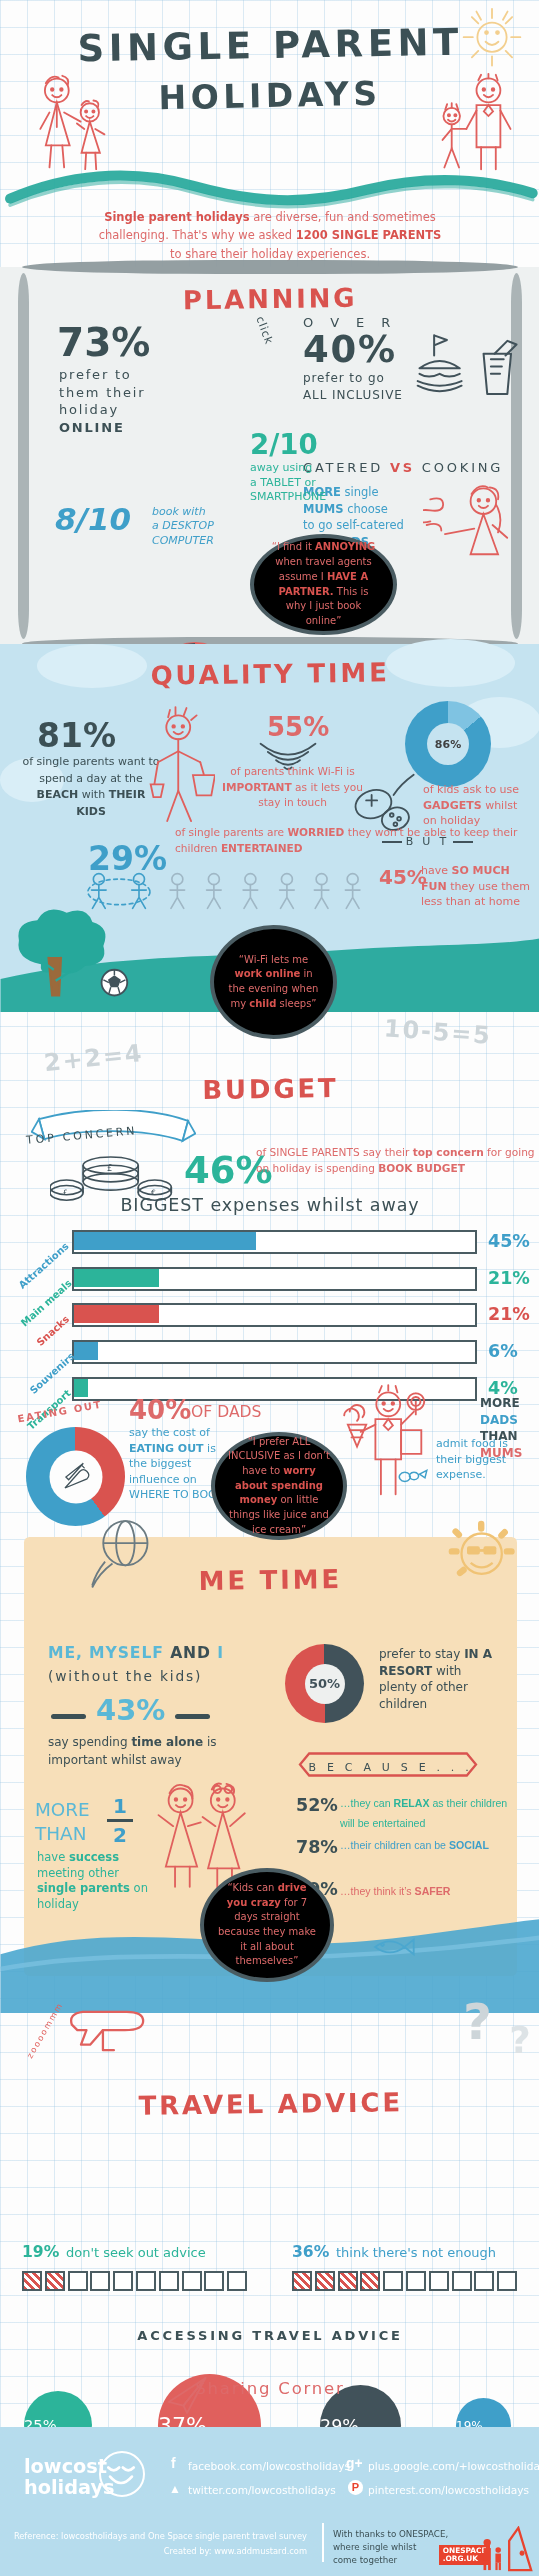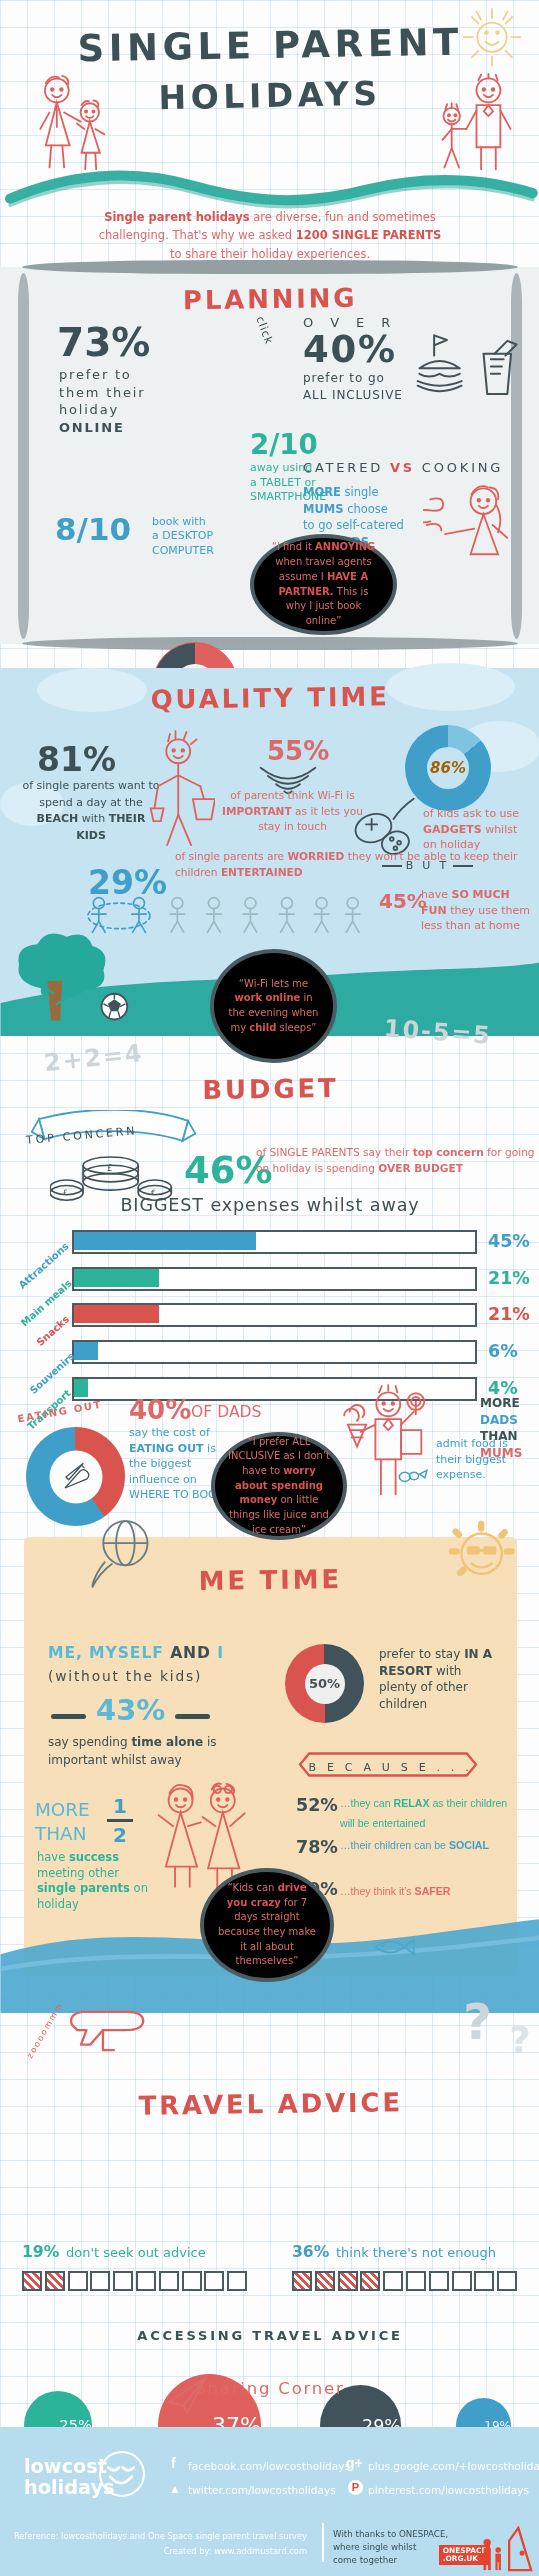--- a/index.html
+++ b/index.html
@@ -92,35 +92,35 @@
   .catered{ position:absolute; left:303px; top:193px; font-size:13px; color:#3c5055;
      letter-spacing:2.8px; font-family:"DejaVu Sans",sans-serif;}
   .catered .vs{ color:#d9534f; font-weight:bold;}
   .mums{ position:absolute; left:303px; top:217px; font-size:11.5px; color:#3f9fc9;
      line-height:16.5px; font-family:"DejaVu Sans",sans-serif;}
   .mums b{ font-weight:bold;}
 
   .ten2{ position:absolute; left:250px; top:161px; }
   .ten2 .n{ font-size:27.6px; color:#2cb49a; font-weight:bold; font-family:"DejaVu Sans",sans-serif;}
   .ten2 .s{ font-size:11px; color:#2cb49a; line-height:14.7px; font-family:"DejaVu Sans",sans-serif;}
-  .eight10{ position:absolute; left:55px; top:244px; }
+  .eight10{ position:absolute; left:55px; top:234px;font-style:italic; }
   .eight10 .n{ font-size:31px; color:#3f9fc9; font-weight:bold; font-family:"DejaVu Sans",sans-serif;}
   .eight10 .s{ position:absolute; left:97px; top:3.7px; width:101px; font-size:11px;
      color:#3f9fc9; line-height:14.7px; font-family:"DejaVu Sans",sans-serif;}
 
   .bubble{
     background:#000000; border:4.6px solid #4a5c62; border-radius:50%;
     display:flex; align-items:center; justify-content:center; text-align:center;
     color:#dd6a6a; font-size:10px; line-height:14.7px; padding:13px;
     font-family:"DejaVu Sans",sans-serif;
   }
   .bubble b{ color:#d9534f; font-weight:bold;}
 
   
-  #quality{ top:644px; height:368px; background:#c5e3f0;margin-top:24px; }
+  #quality{ top:644px; height:368px; background:#c5e3f0; }
   #quality .sec-title{ padding-top:14.7px; }
   .cloud{ position:absolute; background:#d9eef7; border-radius:50%;}
   .q81{ position:absolute; left:37px; top:72px; font-size:33px; color:#3c5055; font-weight:bold;
         font-family:"DejaVu Sans",sans-serif;}
   .q81s{ position:absolute; left:22px; top:110px; width:138px; text-align:center;
         font-size:11px; color:#3c5055; line-height:16.5px; font-family:"DejaVu Sans",sans-serif;}
   .q55{ position:absolute; left:267px; top:68px; font-size:26px; color:#dd6a6a; font-weight:bold;
         font-family:"DejaVu Sans",sans-serif;}
   .q55s{ position:absolute; left:219px; top:120px; width:147px; text-align:center;
         font-size:10.6px; color:#dd6a6a; line-height:15.6px; font-family:"DejaVu Sans",sans-serif;}
@@ -223,21 +223,21 @@
   .t36s{ position:absolute; left:336px; top:259px; font-size:13px; color:#3f9fc9;
      font-family:"DejaVu Sans",sans-serif;}
   .boxrow{ position:absolute; display:flex; gap:2.8px;}
   .sqbox{ width:20px; height:20px; border:2.3px solid #4a5c62; background:#fff;}
   .sqbox.on{ background:repeating-linear-gradient(45deg,#d9534f 0 2.8px,#fff 2.8px 5.5px);}
   .accesshdr{ position:absolute; left:0; width:540px; top:342px; text-align:center;
      font-size:13px; color:#3c5055; letter-spacing:2.8px; font-weight:bold;
      font-family:"DejaVu Sans",sans-serif;}
   .circlewrap{ position:absolute; top:377px; left:0; width:540px; height:129px;}
   .bcircle{ position:absolute; border-radius:50%; color:#fff; display:flex;
-     align-items:center; justify-content:flex-end; font-family:"DejaVu Sans",sans-serif;}
+     align-items:center; justify-content:flex-start; font-family:"DejaVu Sans",sans-serif;}
   .clabel{ position:absolute; text-align:center; font-size:10.6px; line-height:14.7px;
      font-family:"DejaVu Sans",sans-serif;}
 
   
   #footer{ top:2427px; height:149px; background:#b6dced; }
   .sharing{ position:absolute; left:0; width:540px; top:-48px; text-align:center;
      font-size:16.5px; color:#dd6a6a; letter-spacing:1.8px; font-family:"DejaVu Sans",sans-serif;}
   .lcbrand{ position:absolute; left:24px; top:29px; color:#fff; font-size:19.3px; font-weight:bold;
      line-height:21px; font-family:"DejaVu Sans",sans-serif;}
   .lcface{ position:absolute; left:99px; top:24px; width:46px; height:46px; border:2.8px solid #fff;
@@ -483,21 +483,21 @@
         <path d="M22 22 q13 10 26 0"></path>
         <path d="M31 30 q4 4 8 0"></path>
       </g>
     </svg>
     <div class="q55s">
       <span>of parents think Wi-Fi is </span><b>IMPORTANT</b><span> as it lets you stay in touch</span>
     </div>
 
     <div class="donut" style="left:405px;top:57px;width:86px;height:86px;
          background:conic-gradient(#7fc3e2 0deg 50deg, #3f9fc9 50deg 360deg);">
-      <div class="hole" style="width:42px;height:42px;background:#c5e3f0;color:#a16207;font-weight:bold;font-size:15px;font-family:'DejaVu Sans',sans-serif;font-style:italic;">
+      <div class="hole" style="width:42px;height:42px;background:#c5e3f0;color:#404040;font-weight:bold;font-size:11px;font-family:'DejaVu Sans',sans-serif;">
         <span>86%</span>
       </div>
     </div>
     <svg style="position:absolute;left:353px;top:129px;" width="72" height="64" viewBox="0 0 78 70">
       <g stroke="#41525a" stroke-width="2" fill="none" stroke-linecap="round">
         <path d="M66 2 q-14 10 -22 22"></path>
         <ellipse cx="22" cy="34" rx="20" ry="15" transform="rotate(-18 22 34)"></ellipse>
         <ellipse cx="46" cy="50" rx="15" ry="12" transform="rotate(-18 46 50)"></ellipse>
         <path d="M14 30 h12 M20 24 v12"></path>
         <circle cx="42" cy="46" r="2"></circle>
@@ -594,21 +594,21 @@
           <path d="M96 34 v6 M132 34 v6"></path>
           <ellipse cx="114" cy="40" rx="18" ry="8"></ellipse>
       </g>
       <text x="62" y="16" font-size="9" fill="#41525a" font-family="DejaVu Sans">£</text>
       <text x="14" y="42" font-size="8" fill="#41525a" font-family="DejaVu Sans">£</text>
       <text x="110" y="42" font-size="8" fill="#41525a" font-family="DejaVu Sans">€</text>
     </svg>
 
     <div class="b46 bignum">46%</div>
     <div class="b46s">
-      <span>of SINGLE PARENTS say their </span><b>top concern</b><span> for going on holiday is spending </span><b>OVER BUDGET</b>
+      <span>of SINGLE PARENTS say their </span><b>top concern</b><span> for going on holiday is spending </span><b>BOOK BUDGET</b>
     </div>
 
     <div class="bigexp">BIGGEST expenses whilst away</div>
 
     <div class="barrow" style="top:219px;">
       <div class="bartrack"></div>
       <div class="barfill" style="width:182px;background:#3f9fc9;"></div>
       <div class="barval" style="color:#3f9fc9;">45%</div>
       <div class="barlbl" style="left:-68px;top:9.2px;color:#3f9fc9;">Attractions</div>
     </div>

